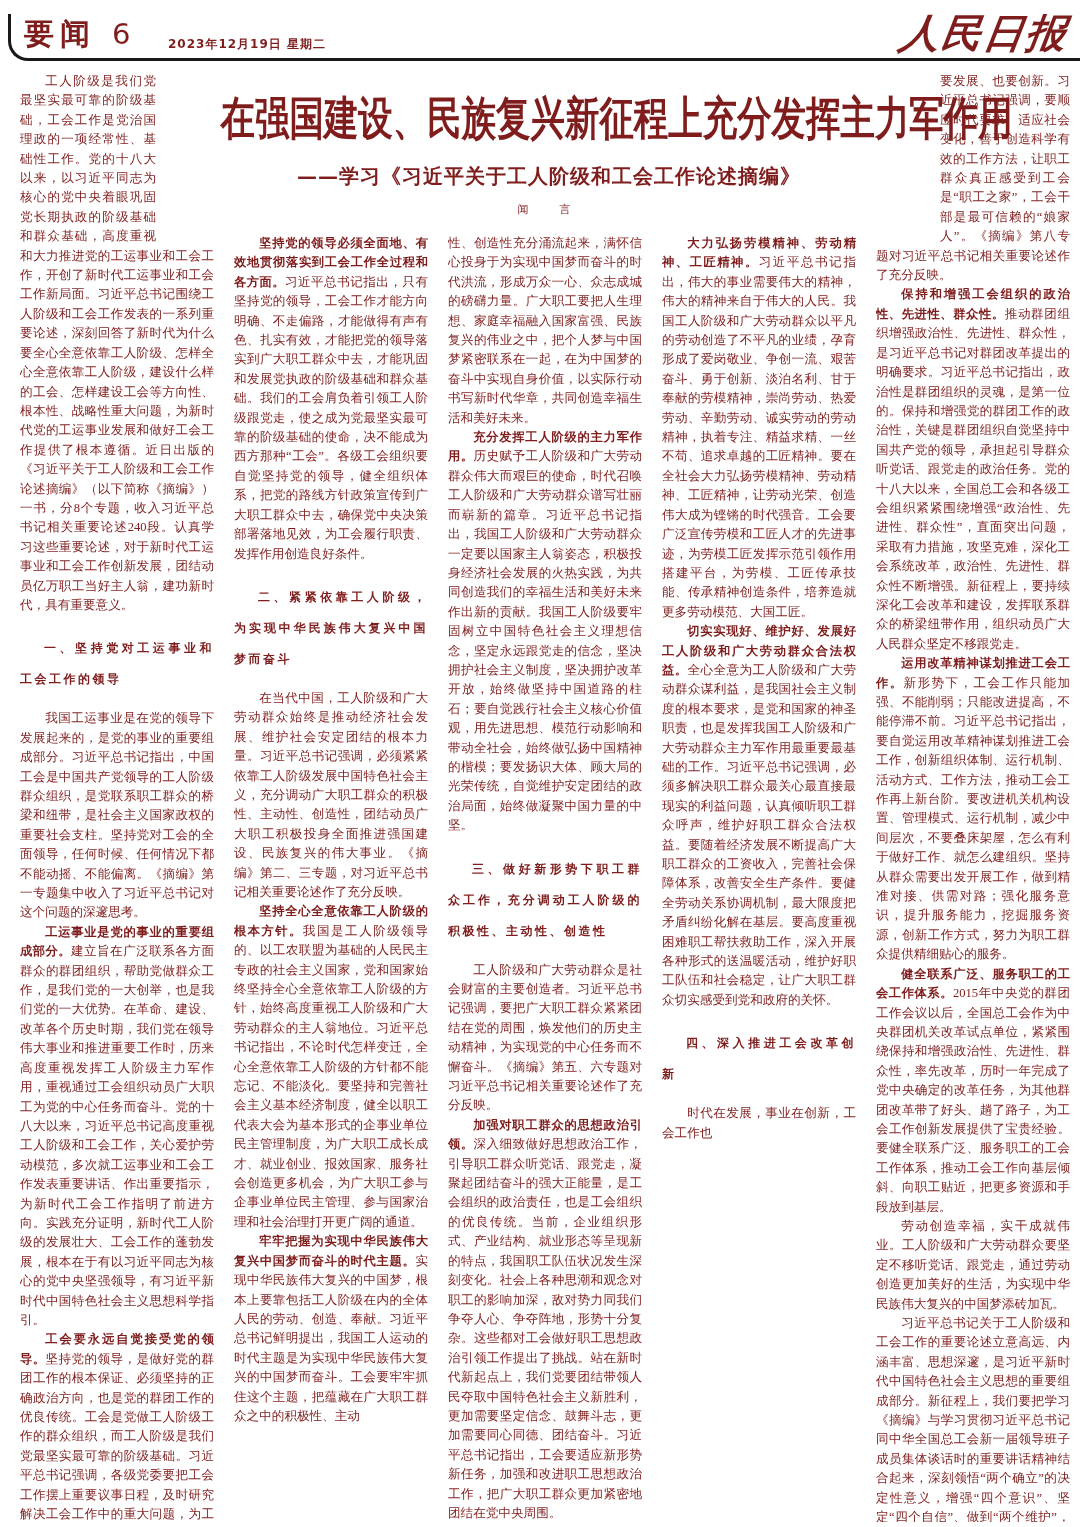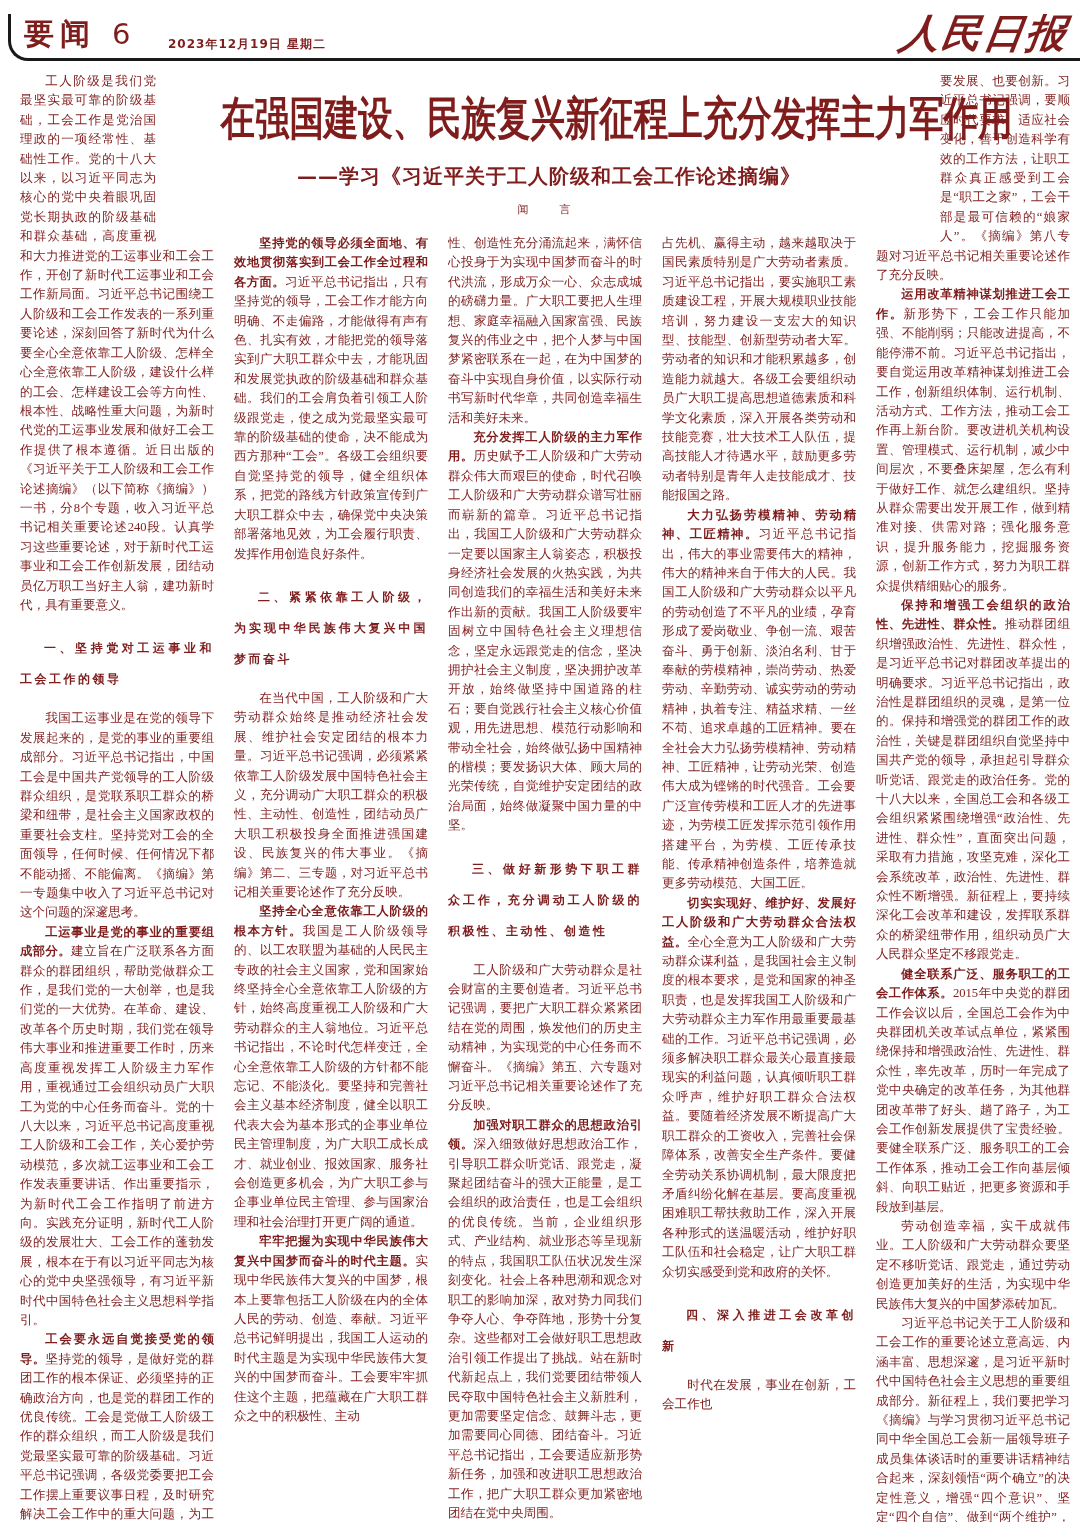--- a/index.html
+++ b/index.html
@@ -67,30 +67,29 @@
         <p><b>牢牢把握为实现中华民族伟大复兴中国梦而奋斗的时代主题。</b>实现中华民族伟大复兴的中国梦，根本上要靠包括工人阶级在内的全体人民的劳动、创造、奉献。习近平总书记鲜明提出，我国工人运动的时代主题是为实现中华民族伟大复兴的中国梦而奋斗。工会要牢牢抓住这个主题，把蕴藏在广大职工群众之中的积极性、主动</p>
       </div>
     <div class="col pt">
         <p class="cont">性、创造性充分涌流起来，满怀信心投身于为实现中国梦而奋斗的时代洪流，形成万众一心、众志成城的磅礴力量。广大职工要把人生理想、家庭幸福融入国家富强、民族复兴的伟业之中，把个人梦与中国梦紧密联系在一起，在为中国梦的奋斗中实现自身价值，以实际行动书写新时代华章，共同创造幸福生活和美好未来。</p>
         <p><b>充分发挥工人阶级的主力军作用。</b>历史赋予工人阶级和广大劳动群众伟大而艰巨的使命，时代召唤工人阶级和广大劳动群众谱写壮丽而崭新的篇章。习近平总书记指出，我国工人阶级和广大劳动群众一定要以国家主人翁姿态，积极投身经济社会发展的火热实践，为共同创造我们的幸福生活和美好未来作出新的贡献。我国工人阶级要牢固树立中国特色社会主义理想信念，坚定永远跟党走的信念，坚决拥护社会主义制度，坚决拥护改革开放，始终做坚持中国道路的柱石；要自觉践行社会主义核心价值观，用先进思想、模范行动影响和带动全社会，始终做弘扬中国精神的楷模；要发扬识大体、顾大局的光荣传统，自觉维护安定团结的政治局面，始终做凝聚中国力量的中坚。</p>
         <h3 class="sec">三、做好新形势下职工群众工作，充分调动工人阶级的积极性、主动性、创造性</h3>
         <p>工人阶级和广大劳动群众是社会财富的主要创造者。习近平总书记强调，要把广大职工群众紧紧团结在党的周围，焕发他们的历史主动精神，为实现党的中心任务而不懈奋斗。《摘编》第五、六专题对习近平总书记相关重要论述作了充分反映。</p>
         <p><b>加强对职工群众的思想政治引领。</b>深入细致做好思想政治工作，引导职工群众听党话、跟党走，凝聚起团结奋斗的强大正能量，是工会组织的政治责任，也是工会组织的优良传统。当前，企业组织形式、产业结构、就业形态等呈现新的特点，我国职工队伍状况发生深刻变化。社会上各种思潮和观念对职工的影响加深，敌对势力同我们争夺人心、争夺阵地，形势十分复杂。这些都对工会做好职工思想政治引领工作提出了挑战。站在新时代新起点上，我们党要团结带领人民夺取中国特色社会主义新胜利，更加需要坚定信念、鼓舞斗志，更加需要同心同德、团结奋斗。习近平总书记指出，工会要适应新形势新任务，加强和改进职工思想政治工作，把广大职工群众更加紧密地团结在党中央周围。</p>
       </div>
     <div class="col pt">
-        <p class="cont">占先机、赢得主动，越来越取决于国民素质特别是广大劳动者素质。习近平总书记指出，要实施职工素质建设工程，开展大规模职业技能培训，努力建设一支宏大的知识型、技能型、创新型劳动者大军。劳动者的知识和才能积累越多，创造能力就越大。各级工会要组织动员广大职工提高思想道德素质和科学文化素质，深入开展各类劳动和技能竞赛，壮大技术工人队伍，提高技能人才待遇水平，鼓励更多劳动者特别是青年人走技能成才、技能报国之路。</p>
         <p><b>大力弘扬劳模精神、劳动精神、工匠精神。</b>习近平总书记指出，伟大的事业需要伟大的精神，伟大的精神来自于伟大的人民。我国工人阶级和广大劳动群众以平凡的劳动创造了不平凡的业绩，孕育形成了爱岗敬业、争创一流、艰苦奋斗、勇于创新、淡泊名利、甘于奉献的劳模精神，崇尚劳动、热爱劳动、辛勤劳动、诚实劳动的劳动精神，执着专注、精益求精、一丝不苟、追求卓越的工匠精神。要在全社会大力弘扬劳模精神、劳动精神、工匠精神，让劳动光荣、创造伟大成为铿锵的时代强音。工会要广泛宣传劳模和工匠人才的先进事迹，为劳模工匠发挥示范引领作用搭建平台，为劳模、工匠传承技能、传承精神创造条件，培养造就更多劳动模范、大国工匠。</p>
         <p><b>切实实现好、维护好、发展好工人阶级和广大劳动群众合法权益。</b>全心全意为工人阶级和广大劳动群众谋利益，是我国社会主义制度的根本要求，是党和国家的神圣职责，也是发挥我国工人阶级和广大劳动群众主力军作用最重要最基础的工作。习近平总书记强调，必须多解决职工群众最关心最直接最现实的利益问题，认真倾听职工群众呼声，维护好职工群众合法权益。要随着经济发展不断提高广大职工群众的工资收入，完善社会保障体系，改善安全生产条件。要健全劳动关系协调机制，最大限度把矛盾纠纷化解在基层。要高度重视困难职工帮扶救助工作，深入开展各种形式的送温暖活动，维护好职工队伍和社会稳定，让广大职工群众切实感受到党和政府的关怀。</p>
         <h3 class="sec">四、深入推进工会改革创新</h3>
         <p>时代在发展，事业在创新，工会工作也</p>
       </div>
     <div class="col">
         <div class="spacer sl"></div>
         <p class="cont">要发展、也要创新。习近平总书记强调，要顺应时代要求、适应社会变化，善于创造科学有效的工作方法，让职工群众真正感受到工会是“职工之家”，工会干部是最可信赖的“娘家人”。《摘编》第八专题对习近平总书记相关重要论述作了充分反映。</p>
+        <p><b>保持和增强工会组织的政治性、先进性、群众性。</b>推动群团组织增强政治性、先进性、群众性，是习近平总书记对群团改革提出的明确要求。习近平总书记指出，政治性是群团组织的灵魂，是第一位的。保持和增强党的群团工作的政治性，关键是群团组织自觉坚持中国共产党的领导，承担起引导群众听党话、跟党走的政治任务。党的十八大以来，全国总工会和各级工会组织紧紧围绕增强“政治性、先进性、群众性”，直面突出问题，采取有力措施，攻坚克难，深化工会系统改革，政治性、先进性、群众性不断增强。新征程上，要持续深化工会改革和建设，发挥联系群众的桥梁纽带作用，组织动员广大人民群众坚定不移跟党走。</p>
         <p><b>运用改革精神谋划推进工会工作。</b>新形势下，工会工作只能加强、不能削弱；只能改进提高，不能停滞不前。习近平总书记指出，要自觉运用改革精神谋划推进工会工作，创新组织体制、运行机制、活动方式、工作方法，推动工会工作再上新台阶。要改进机关机构设置、管理模式、运行机制，减少中间层次，不要叠床架屋，怎么有利于做好工作、就怎么建组织。坚持从群众需要出发开展工作，做到精准对接、供需对路；强化服务意识，提升服务能力，挖掘服务资源，创新工作方式，努力为职工群众提供精细贴心的服务。</p>
-        <p><b>保持和增强工会组织的政治性、先进性、群众性。</b>推动群团组织增强政治性、先进性、群众性，是习近平总书记对群团改革提出的明确要求。习近平总书记指出，政治性是群团组织的灵魂，是第一位的。保持和增强党的群团工作的政治性，关键是群团组织自觉坚持中国共产党的领导，承担起引导群众听党话、跟党走的政治任务。党的十八大以来，全国总工会和各级工会组织紧紧围绕增强“政治性、先进性、群众性”，直面突出问题，采取有力措施，攻坚克难，深化工会系统改革，政治性、先进性、群众性不断增强。新征程上，要持续深化工会改革和建设，发挥联系群众的桥梁纽带作用，组织动员广大人民群众坚定不移跟党走。</p>
         <p><b>健全联系广泛、服务职工的工会工作体系。</b>2015年中央党的群团工作会议以后，全国总工会作为中央群团机关改革试点单位，紧紧围绕保持和增强政治性、先进性、群众性，率先改革，历时一年完成了党中央确定的改革任务，为其他群团改革带了好头、趟了路子，为工会工作创新发展提供了宝贵经验。要健全联系广泛、服务职工的工会工作体系，推动工会工作向基层倾斜、向职工贴近，把更多资源和手段放到基层。</p>
         <p>劳动创造幸福，实干成就伟业。工人阶级和广大劳动群众要坚定不移听党话、跟党走，通过劳动创造更加美好的生活，为实现中华民族伟大复兴的中国梦添砖加瓦。</p>
         <p>习近平总书记关于工人阶级和工会工作的重要论述立意高远、内涵丰富、思想深邃，是习近平新时代中国特色社会主义思想的重要组成部分。新征程上，我们要把学习《摘编》与学习贯彻习近平总书记同中华全国总工会新一届领导班子成员集体谈话时的重要讲话精神结合起来，深刻领悟“两个确立”的决定性意义，增强“四个意识”、坚定“四个自信”、做到“两个维护”，坚持党对工会的全面领导，坚持全心全意依靠工人阶级的根本方针，充分调动广大职工群众的积极性、主动性、创造性，依靠劳动创造扎实推进中国式现代化，以不懈奋斗书写新时代华章，奏响劳动光荣、创造伟大的时代强音，铸就工人阶级新辉煌。</p>
       </div>
   </main>
 
 </div>
 
 </body></html>

